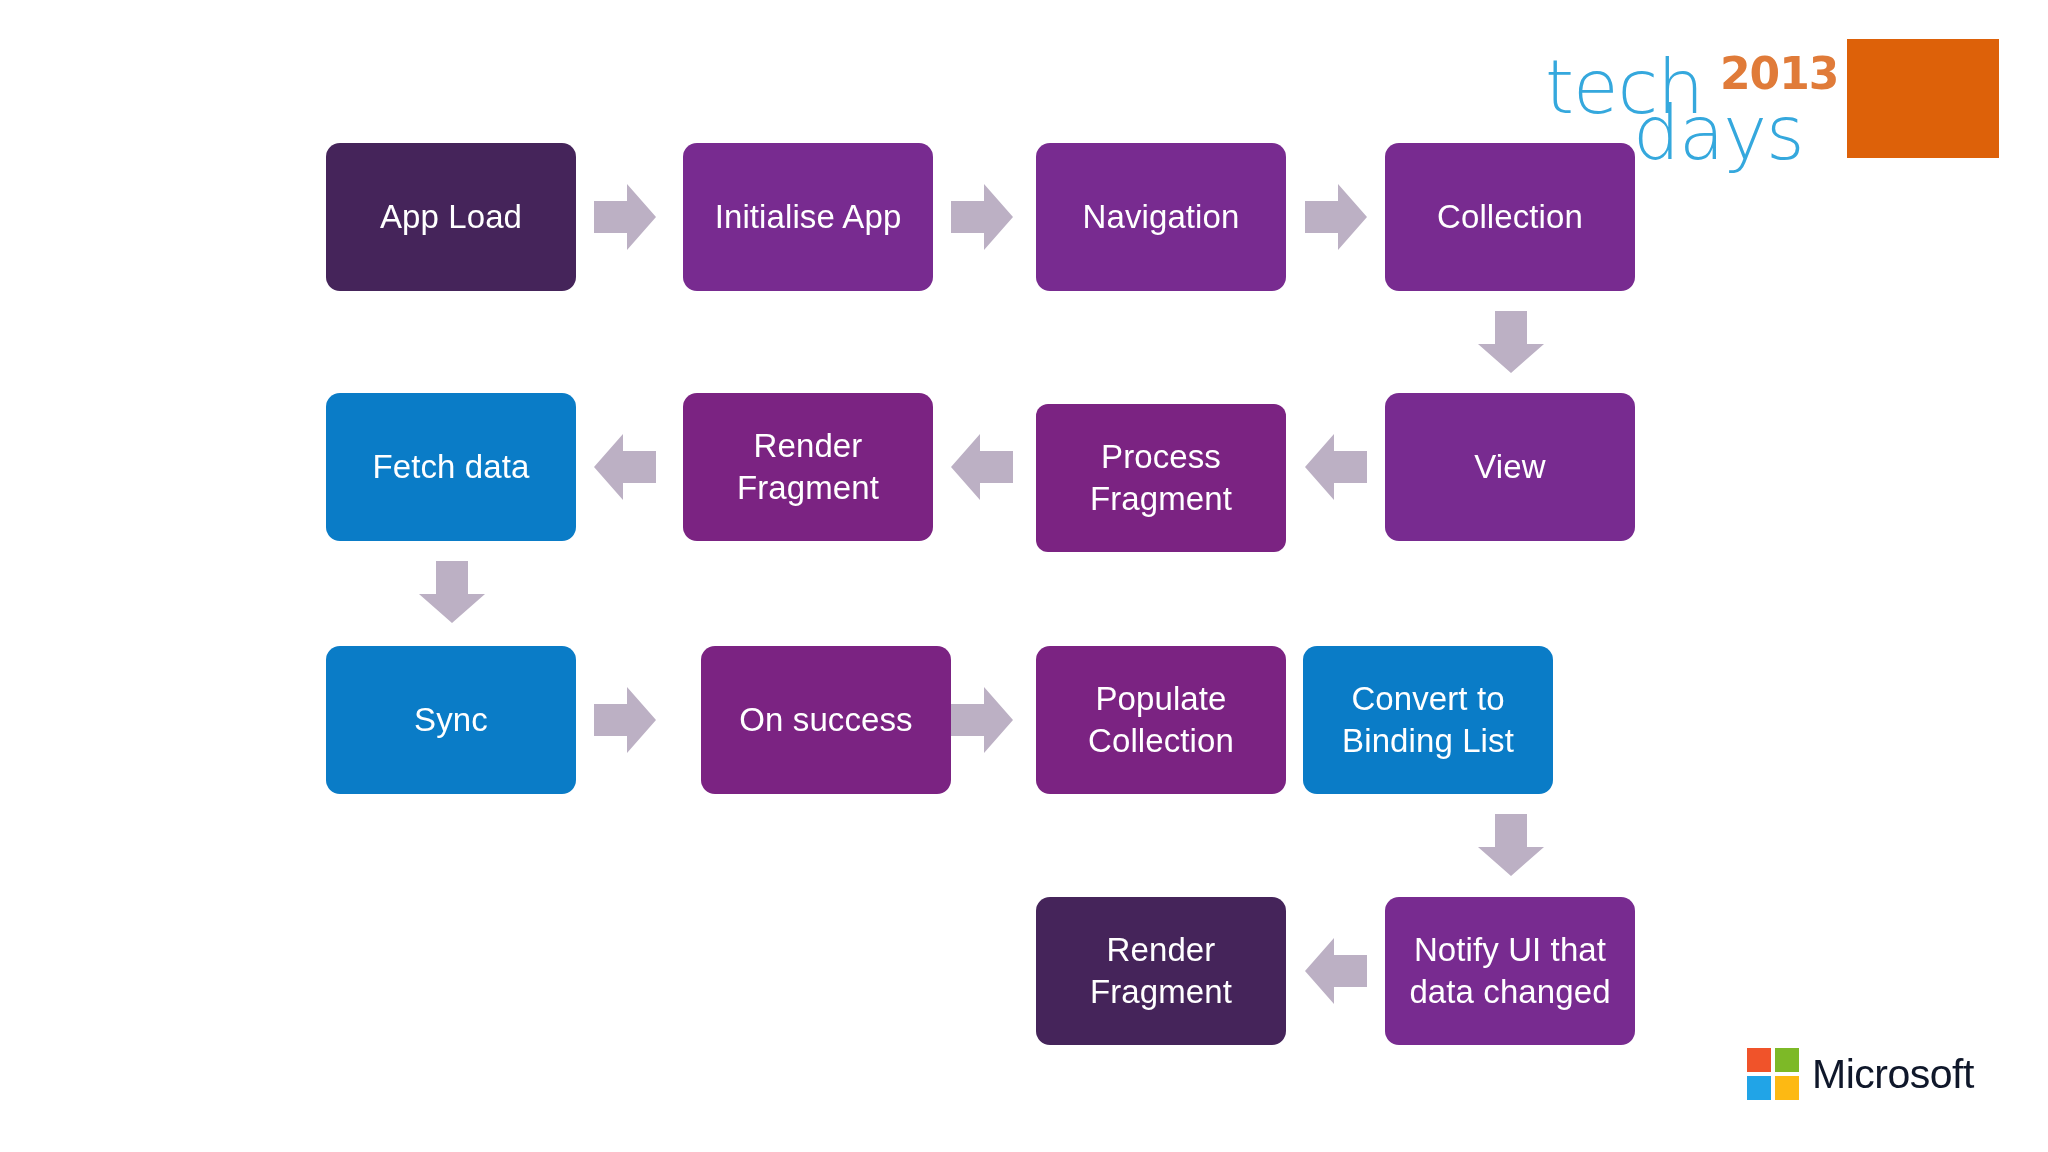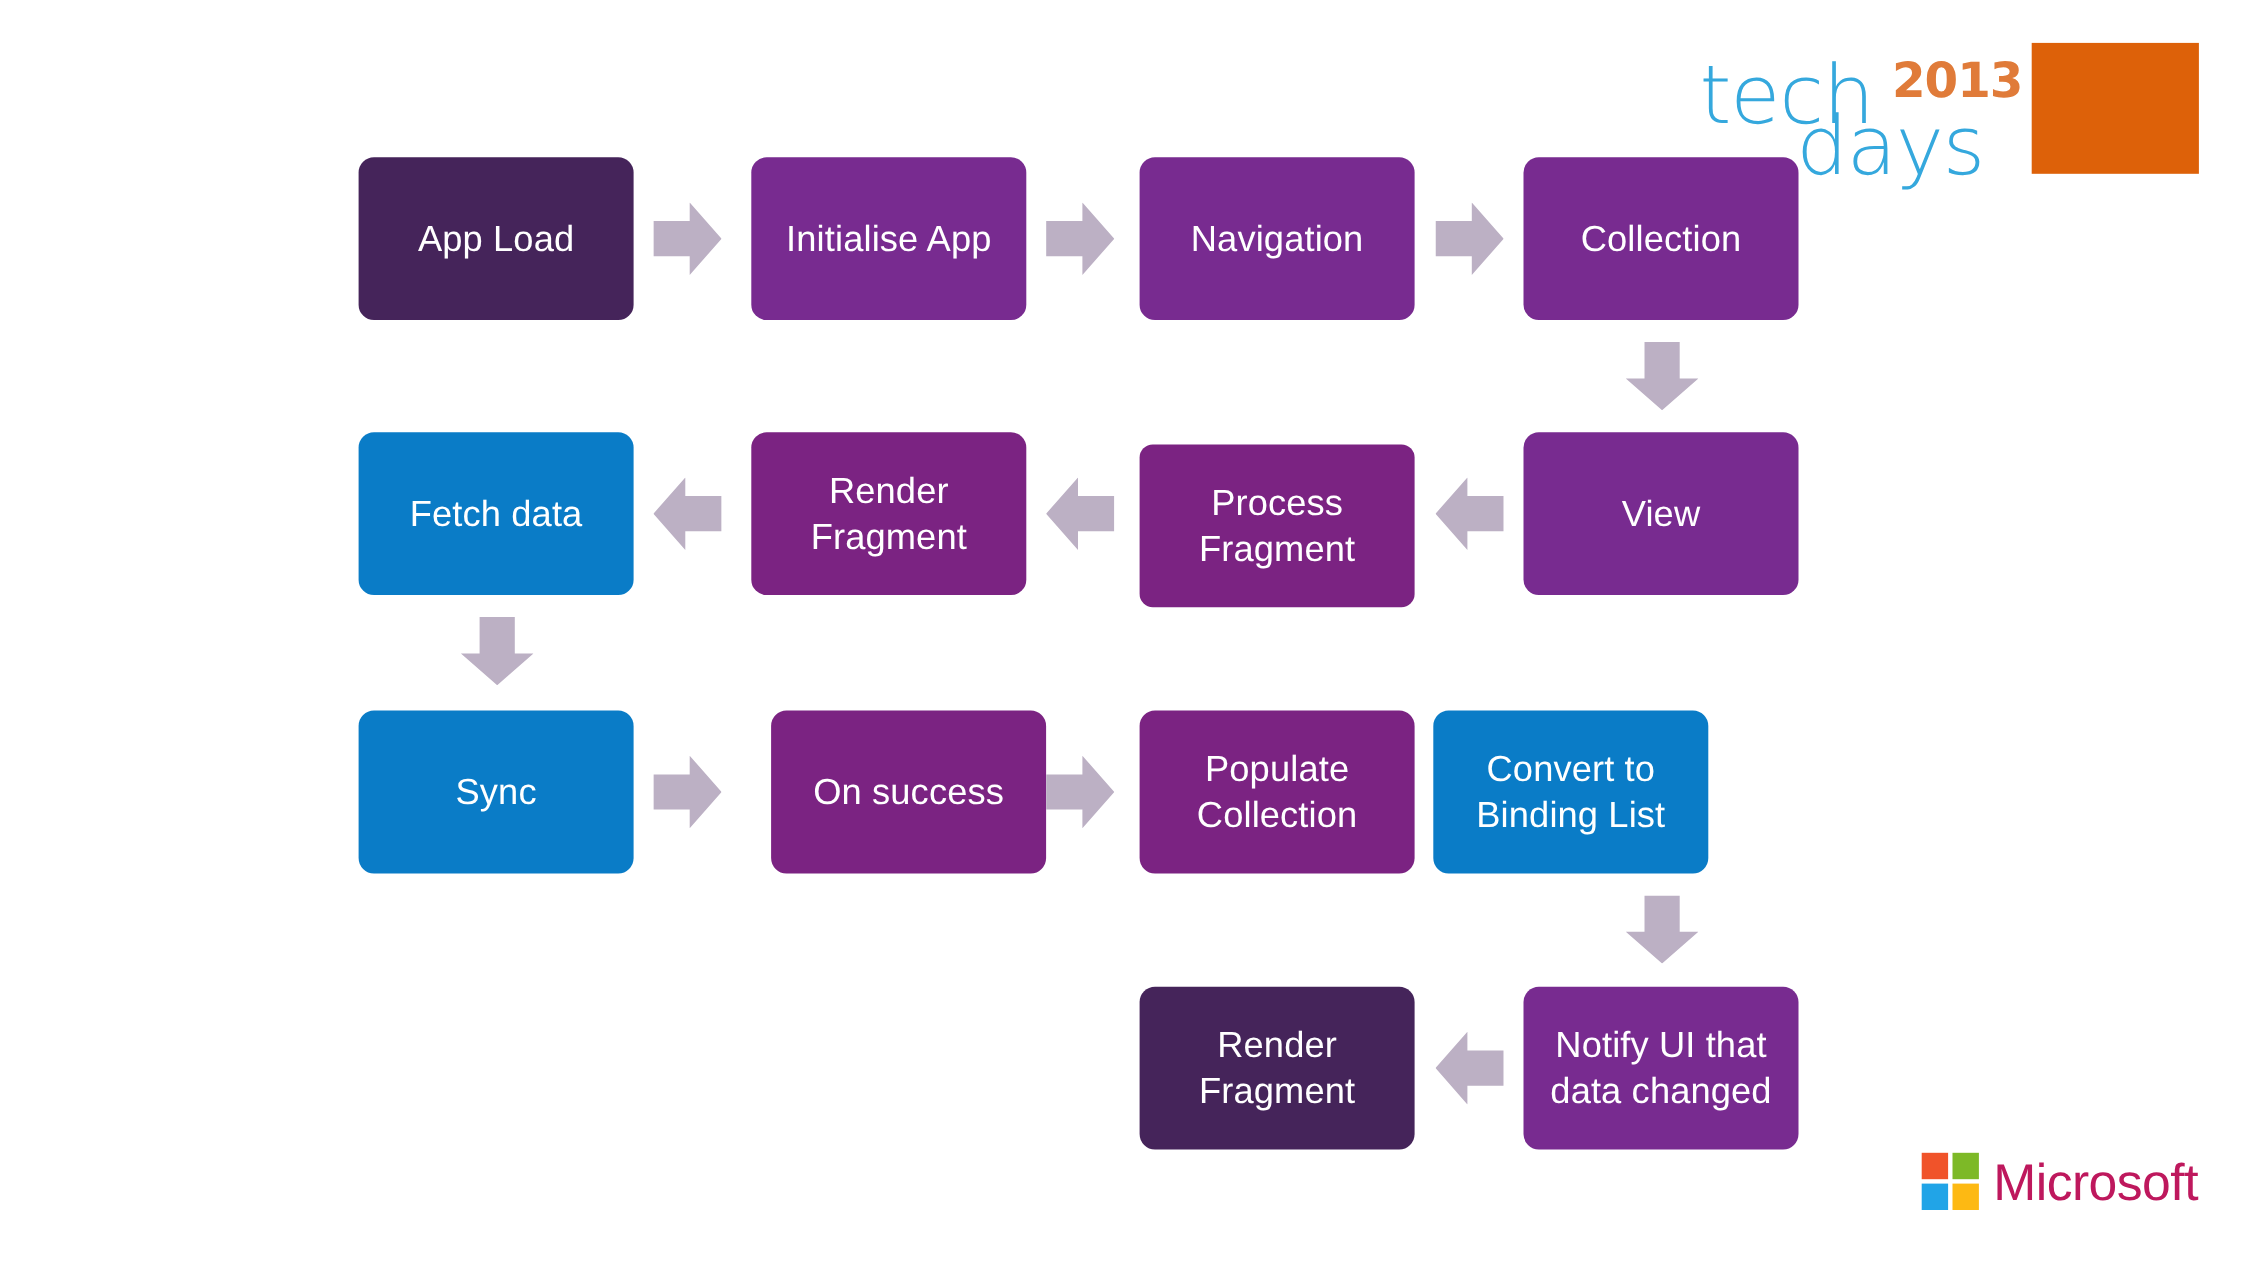--- a/index.html
+++ b/index.html
@@ -90,22 +90,22 @@
     grid-template-rows: 1fr 1fr;
     gap: 4px;
   }
   .ms-grid i { display: block; }
   .ms-r { background: #f0532a; }
   .ms-g { background: #7db927; }
   .ms-b { background: #21a4e7; }
   .ms-y { background: #fdb913; }
   .ms-word {
     font-family: "Liberation Sans", sans-serif;
-    font-size: 47px; font-weight: 400;
-    color: #be185d; letter-spacing: -0.5px;
+    font-size: 41px; font-weight: 400;
+    color: #0f172a; letter-spacing: -0.5px;
     line-height: 1;
   }
 </style>
 </head>
 <body>
 
 <div id="slide">
 
   <div class="node c-darkpurple" style="left:326px; top:143px;">
     <span class="lbl">App Load</span>

